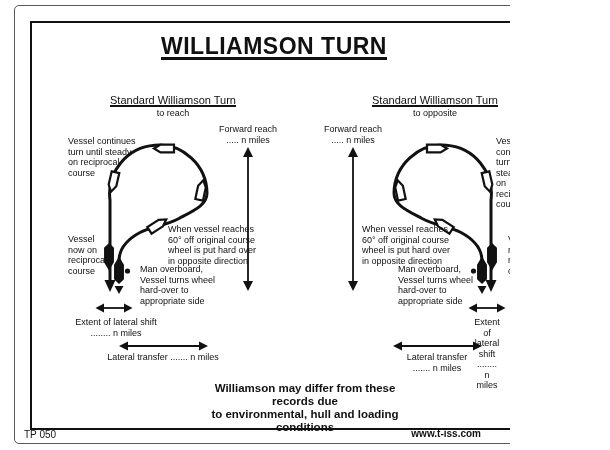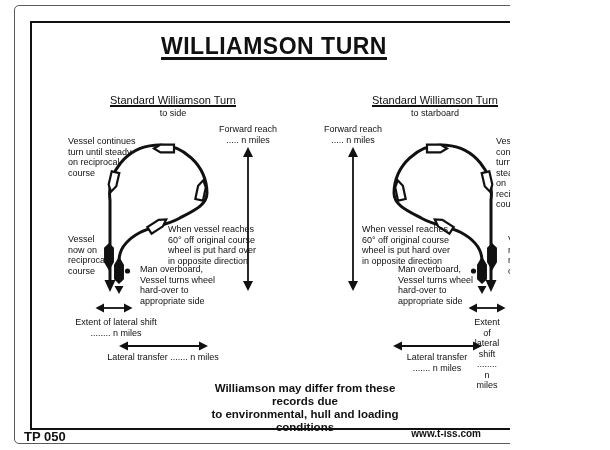--- a/index.html
+++ b/index.html
@@ -12,38 +12,38 @@
   .main-title{position:absolute;left:274px;top:33px;transform:translateX(-50%);
         font-size:23px;font-weight:bold;letter-spacing:.5px;white-space:nowrap;
         text-decoration:underline;text-decoration-thickness:2.5px;text-underline-offset:3px;}
   .diag-heading{position:absolute;transform:translateX(-50%);font-size:11px;font-weight:normal;
         white-space:nowrap;text-decoration:underline;text-decoration-thickness:1.5px;}
   .diag-direction{position:absolute;transform:translateX(-50%);font-size:9px;white-space:nowrap;}
   .lbl{position:absolute;font-size:9px;line-height:10.5px;white-space:pre-line;}
   .lbl.center{text-align:center;transform:translateX(-50%);}
   .note{position:absolute;left:305px;top:382px;transform:translateX(-50%);
         font-size:11.5px;line-height:13px;font-weight:bold;text-align:center;white-space:pre-line;}
-  .doc-code{position:absolute;left:24px;top:429px;font-size:13px;font-weight:bold;}
+  .doc-code{position:absolute;left:24px;top:429px;font-size:10px;font-weight:normal;}
   .website{position:absolute;right:29px;top:428px;font-size:10px;font-weight:bold;}
   svg.drawing{position:absolute;left:0;top:0;}
 </style>
 </head>
 <body>
 
 <div class="page">
 
   <div class="outer-frame"></div>
   <div class="inner-frame"></div>
 
   <div class="main-title">WILLIAMSON TURN</div>
 
   <div class="diag-heading" style="left:173px;top:94px;">Standard Williamson Turn</div>
-  <div class="diag-direction" style="left:173px;top:108px;">to side</div>
+  <div class="diag-direction" style="left:173px;top:108px;">to reach</div>
   <div class="diag-heading" style="left:435px;top:94px;">Standard Williamson Turn</div>
-  <div class="diag-direction" style="left:435px;top:108px;">to starboard</div>
+  <div class="diag-direction" style="left:435px;top:108px;">to opposite</div>
 
   <svg class="drawing" width="610" height="450" viewBox="0 0 610 450">
     <g id="turn-geometry" fill="none" stroke="#111" stroke-width="3">
 
       <path d="M119,261 C119,249 127,239.5 140,232.5 C151,226.5 164,226.5 179,218.5
                C194,210.5 207,205 207,193 A48.7,48.7 0 1 0 110,200 L110,281"></path>
 
       <polygon points="104.5,280 115.5,280 110,292" fill="#111" stroke="none"></polygon>
 
       <g transform="translate(157,225.5) rotate(57)">

